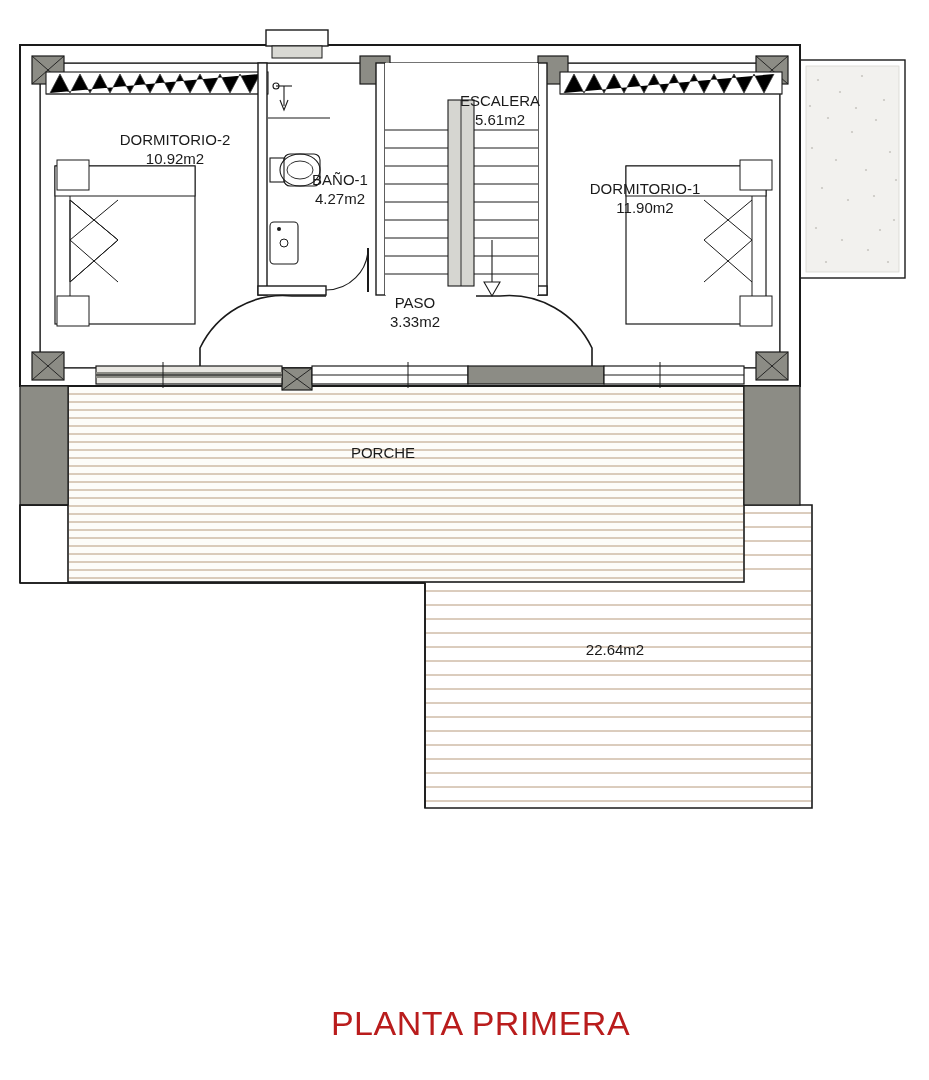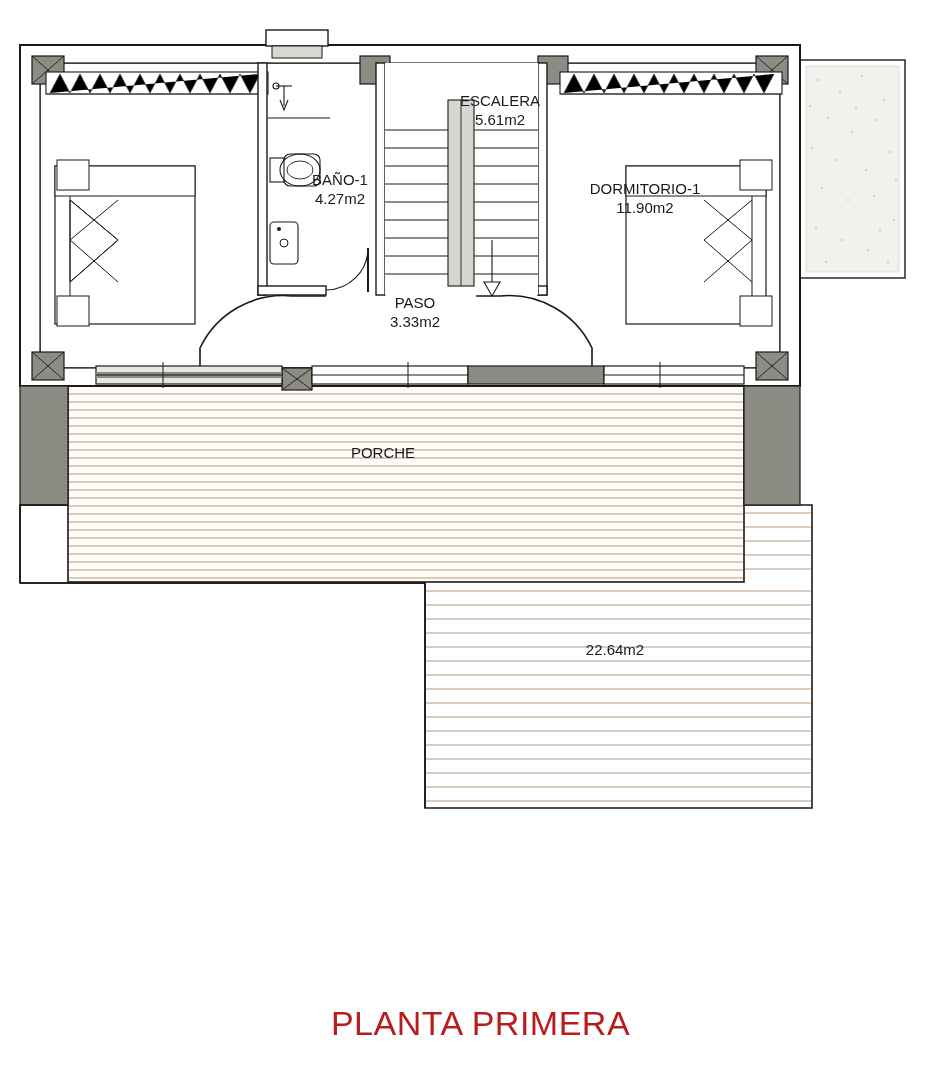--- a/index.html
+++ b/index.html
@@ -320,20 +320,22 @@
 
   <g>
     <line x1="20" y1="505" x2="68" y2="505" stroke="#1a1a1a" stroke-width="1.6"></line>
     <line x1="20" y1="583" x2="425" y2="583" stroke="#1a1a1a" stroke-width="1.6"></line>
     <line x1="20" y1="505" x2="20" y2="583" stroke="#1a1a1a" stroke-width="1.6"></line>
     <line x1="425" y1="583" x2="425" y2="808" stroke="#1a1a1a" stroke-width="1.6"></line>
   </g>
 </svg>
 
 <div class="room-label" id="label-dorm2">
+  <span class="name">DORMITORIO-2</span>
+  <span class="area">10.92m2</span>
 </div>
 
 <div class="room-label" id="label-bano1">
   <span class="name">BAÑO-1</span>
   <span class="area">4.27m2</span>
 </div>
 
 <div class="room-label" id="label-escalera">
   <span class="name">ESCALERA</span>
   <span class="area">5.61m2</span>

